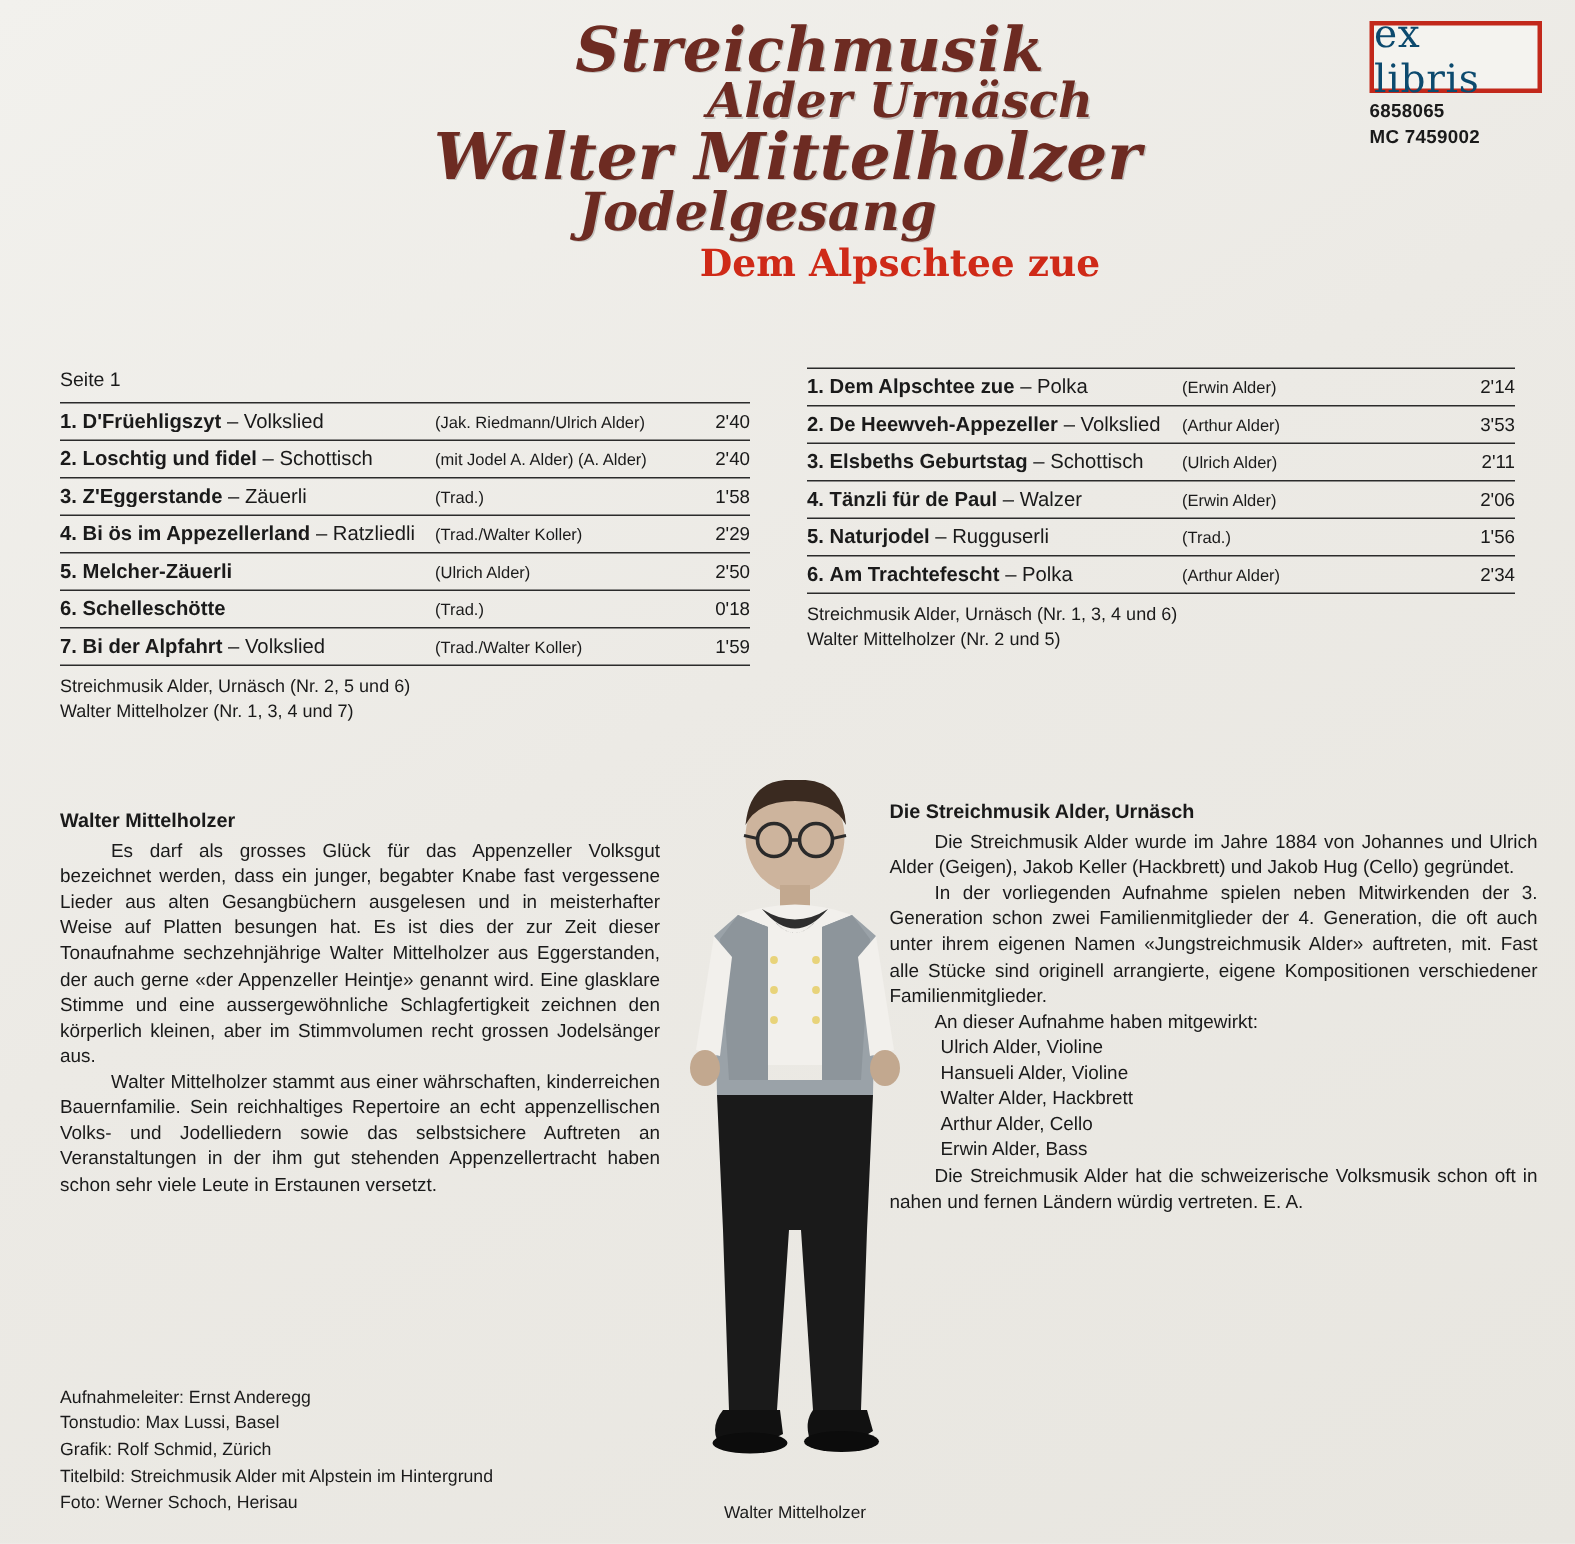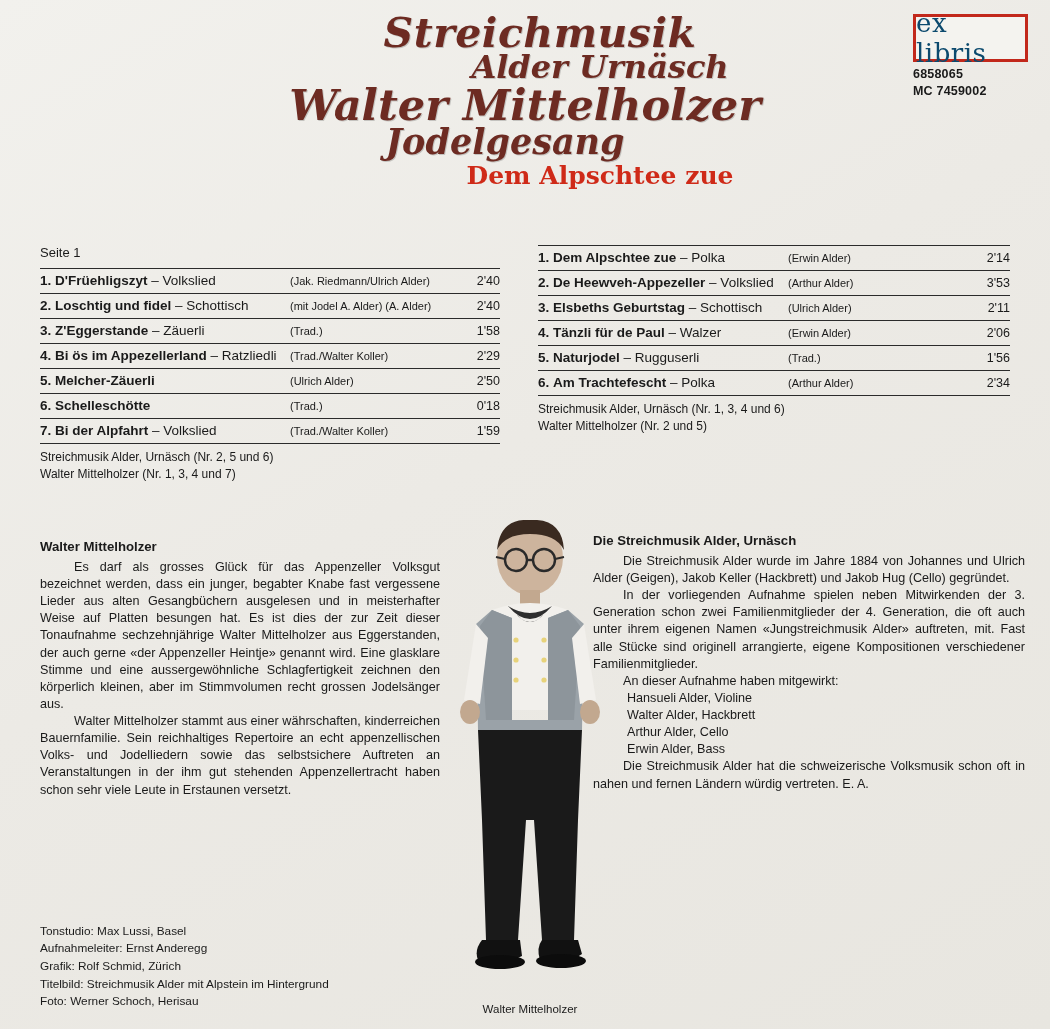--- a/index.html
+++ b/index.html
@@ -373,20 +373,21 @@
     <p>Es darf als grosses Glück für das Appenzeller Volksgut bezeichnet werden, dass ein junger, begabter Knabe fast vergessene Lieder aus alten Gesangbüchern ausgelesen und in meisterhafter Weise auf Platten besungen hat. Es ist dies der zur Zeit dieser Tonaufnahme sechzehnjährige Walter Mittelholzer aus Eggerstanden, der auch gerne «der Appenzeller Heintje» genannt wird. Eine glasklare Stimme und eine aussergewöhnliche Schlagfertigkeit zeichnen den körperlich kleinen, aber im Stimmvolumen recht grossen Jodelsänger aus.</p>
     <p>Walter Mittelholzer stammt aus einer währschaften, kinderreichen Bauernfamilie. Sein reichhaltiges Repertoire an echt appenzellischen Volks- und Jodelliedern sowie das selbstsichere Auftreten an Veranstaltungen in der ihm gut stehenden Appenzellertracht haben schon sehr viele Leute in Erstaunen versetzt.</p>
   </div>
 
   <div class="col col-right">
     <h3>Die Streichmusik Alder, Urnäsch</h3>
     <p>Die Streichmusik Alder wurde im Jahre 1884 von Johannes und Ulrich Alder (Geigen), Jakob Keller (Hackbrett) und Jakob Hug (Cello) gegründet.</p>
     <p>In der vorliegenden Aufnahme spielen neben Mitwirkenden der 3. Generation schon zwei Familienmitglieder der 4. Generation, die oft auch unter ihrem eigenen Namen «Jungstreichmusik Alder» auftreten, mit. Fast alle Stücke sind originell arrangierte, eigene Kompositionen verschiedener Familienmitglieder.</p>
     <p>An dieser Aufnahme haben mitgewirkt:</p>
     <ul class="perf-list">
+      <li>Ulrich Alder, Violine</li>
       <li>Hansueli Alder, Violine</li>
       <li>Walter Alder, Hackbrett</li>
       <li>Arthur Alder, Cello</li>
       <li>Erwin Alder, Bass</li>
     </ul>
     <p>Die Streichmusik Alder hat die schweizerische Volksmusik schon oft in nahen und fernen Ländern würdig vertreten. E. A.</p>
   </div>
 
   <div class="photo">
     <svg width="200" height="478" viewBox="0 0 200 478" xmlns="http://www.w3.org/2000/svg">
@@ -427,20 +428,20 @@
 
       <path d="M52 420 L90 420 L92 436 Q74 446 48 440 Q44 430 52 420 Z" fill="#111"></path>
       <path d="M112 420 L148 420 L152 434 Q136 446 110 440 Q106 428 112 420 Z" fill="#111"></path>
       <ellipse cx="70" cy="442" rx="25" ry="7" fill="#0c0c0c"></ellipse>
       <ellipse cx="131" cy="441" rx="25" ry="7" fill="#0c0c0c"></ellipse>
     </svg>
   </div>
   <div class="photo-caption">Walter Mittelholzer</div>
 
   <div class="credits">
+    <div>Aufnahmeleiter: Ernst Anderegg</div>
     <div>Tonstudio: Max Lussi, Basel</div>
-    <div>Aufnahmeleiter: Ernst Anderegg</div>
     <div>Grafik: Rolf Schmid, Zürich</div>
     <div>Titelbild: Streichmusik Alder mit Alpstein im Hintergrund</div>
     <div>Foto: Werner Schoch, Herisau</div>
   </div>
 
 </div>
 
 </body></html>

